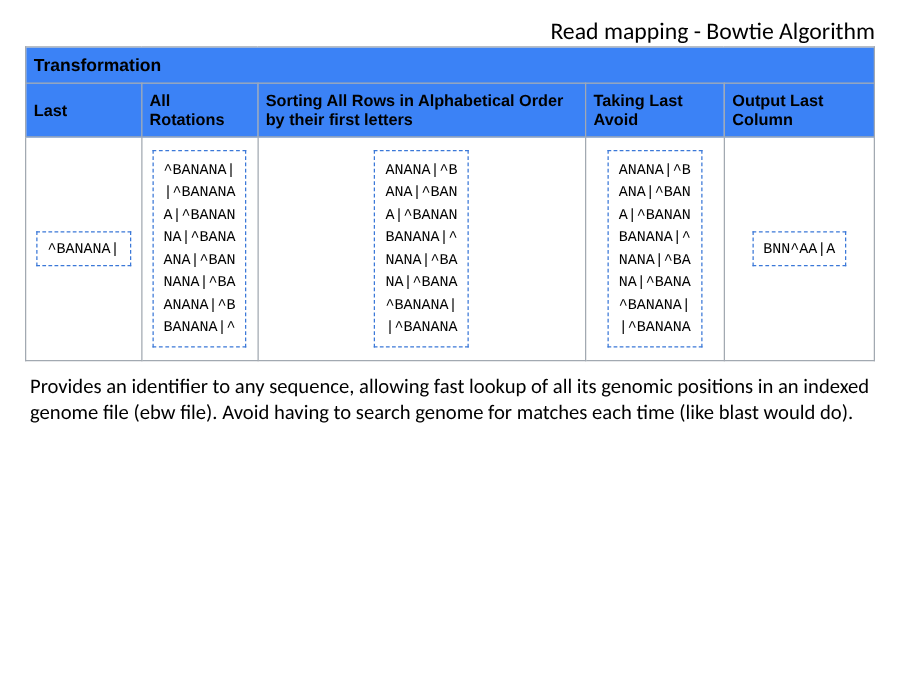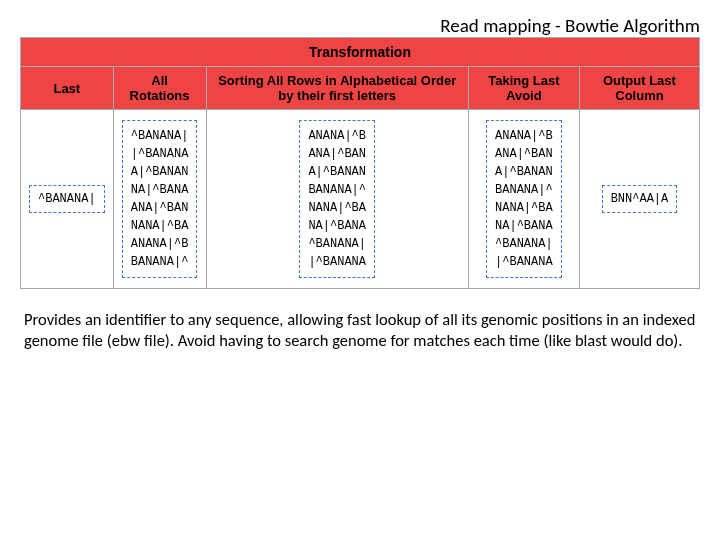--- a/index.html
+++ b/index.html
@@ -30,23 +30,23 @@
   .table-wrap {
     width: 100%;
   }
   table {
     border-collapse: collapse;
     width: 100%;
     font-size: 12.5px;
   }
   th {
     border: 1px solid #a2a9b1;
-    background: #ef4444;
+    background: #3b82f6;
     padding: 6px 6px;
-    text-align: center;
+    text-align: left;
     font-weight: 700;
     font-family: Arial, sans-serif;
     font-size: 13px;
   }
   th.main {
     font-size: 14px;
   }
   td {
     border: 1px solid #a2a9b1;
     padding: 10px 8px;
@@ -63,21 +63,21 @@
   }
   .mono-multi {
     text-align: left;
     line-height: 1.5;
     white-space: pre;
   }
   .nowrap { white-space: nowrap; }
   .caption {
     font-size: 16.5px;
     line-height: 1.25;
-    margin-top: 20px;
+    margin-top: 10px;
     padding: 0 4px;
   }
 </style>
 </head>
 <body>
 
 <div class="slide">
   <h1 class="title">Read mapping - Bowtie Algorithm</h1>
 
   <div class="table-wrap">

